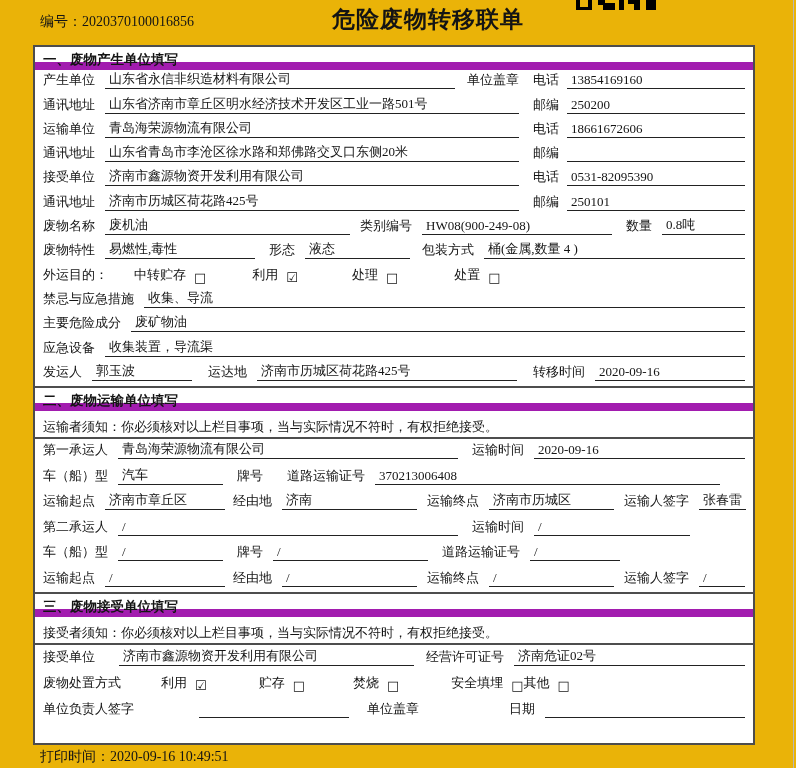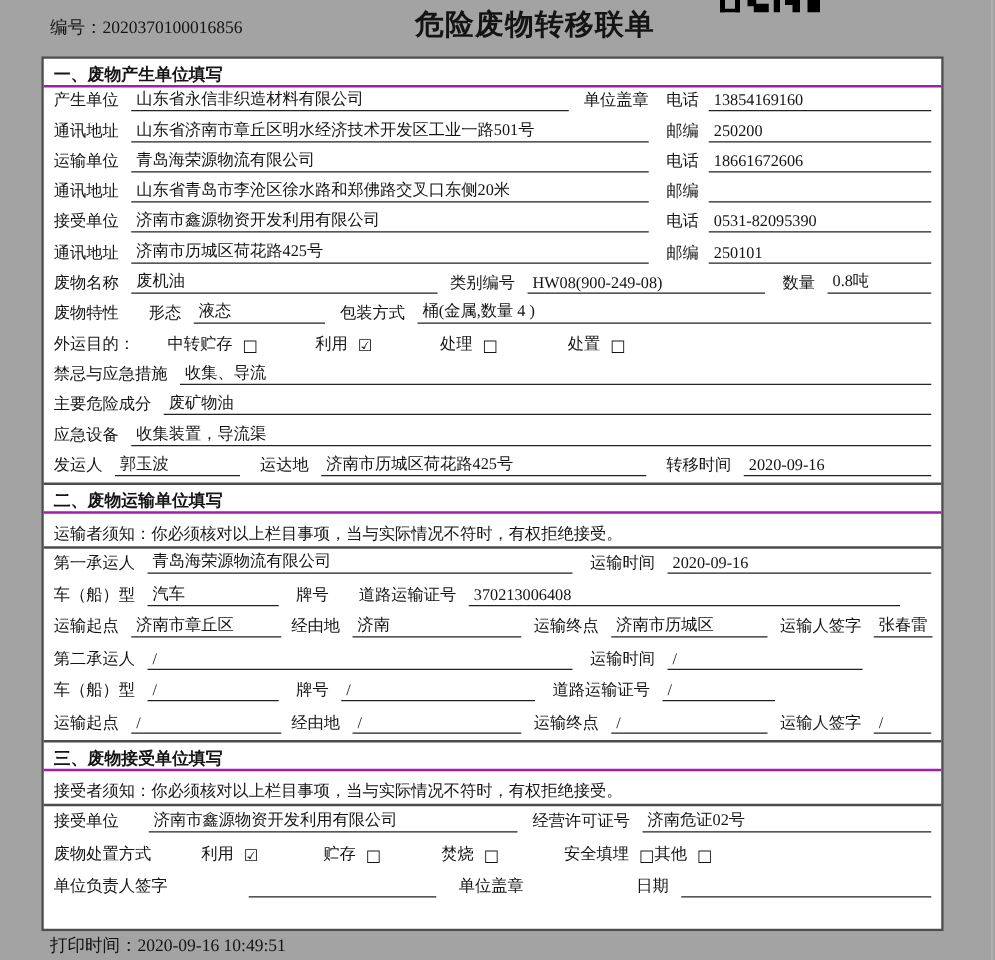--- a/index.html
+++ b/index.html
@@ -1,25 +1,25 @@
 <!DOCTYPE html>
 <html><head>
 <meta charset="utf-8">
 <style>
   *{margin:0;padding:0;box-sizing:border-box}
   html,body{width:796px;height:768px;background:#fff;overflow:hidden}
   body{font-family:"Liberation Serif","DejaVu Serif",serif;color:#141414}
-  .page{position:relative;width:796px;height:768px;background:#a3a3a3}
+  .page{position:relative;width:796px;height:768px;background:#eab308}
   .right-edge{position:absolute;top:0;right:2px;width:1px;height:768px;background:#b8b8b8}
   .qr{position:absolute;top:0;left:576px}
   .qr rect{fill:#000}
   .serial{position:absolute;top:13px;left:40px;font-size:14px;white-space:nowrap}
   .doc-title{position:absolute;top:4px;left:332px;font-size:23px;font-weight:bold;letter-spacing:1px;white-space:nowrap}
   .form{position:absolute;left:33px;top:45px;width:722px;height:700px;border:2px solid #4d4d4d;display:flex;flex-direction:column;background:#fff}
-  .sec-title{font-weight:bold;font-size:13.5px;padding:4px 0 0 8px;border-bottom:2px solid #a21caf;flex:none;height:23px}
+  .sec-title{font-weight:bold;font-size:13.5px;padding:4px 0 0 8px;border-bottom:8px solid #a21caf;flex:none;height:23px}
   .sec-title.tb{border-top:2px solid #4d4d4d;height:25px}
   .notice{font-size:13px;padding:7px 0 0 8px;border-bottom:2px solid #4d4d4d;height:28px;flex:none;white-space:nowrap}
   .row{display:flex;align-items:flex-end;padding:0 8px 5px 8px;font-size:13px;white-space:nowrap;flex:none}
   .r1{height:24.3px}.r2{height:25.5px}.r3{height:26px}
   .lb{flex:none;margin-right:10px}
   .v{border-bottom:1px solid #222;padding:0 4px;flex:none}
   .vf{flex:1 1 auto}
   .vc{text-align:left}
   .rg{margin-left:auto;width:212px;display:flex;align-items:flex-end;flex:none}
   .rg .lb{margin-right:8px}
@@ -112,20 +112,21 @@
       <span class="lb">废物名称</span>
       <span class="v" style="width:245px">废机油</span>
       <span class="lb" style="margin-left:10px">类别编号</span>
       <span class="v vc" style="width:190px">HW08(900-249-08)</span>
       <span class="lb" style="margin-left:14px">数量</span>
       <span class="v vf">0.8吨</span>
     </div>
 
     <div class="row r1">
       <span class="lb">废物特性</span>
+      <span class="v" style="width:150px">易燃性,毒性</span>
       <span class="lb" style="margin-left:14px">形态</span>
       <span class="v" style="width:105px">液态</span>
       <span class="lb" style="margin-left:12px">包装方式</span>
       <span class="v vf">桶(金属,数量 4 )</span>
     </div>
 
     <div class="row r1">
       <span class="lb">外运目的：</span>
       <span class="opt" style="margin-left:16px">
         <span>中转贮存</span>

